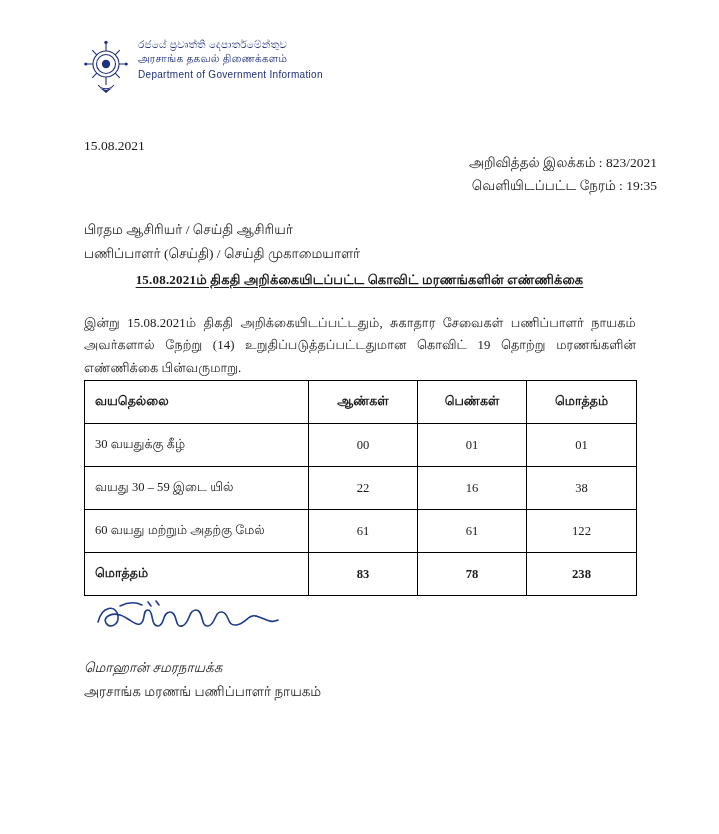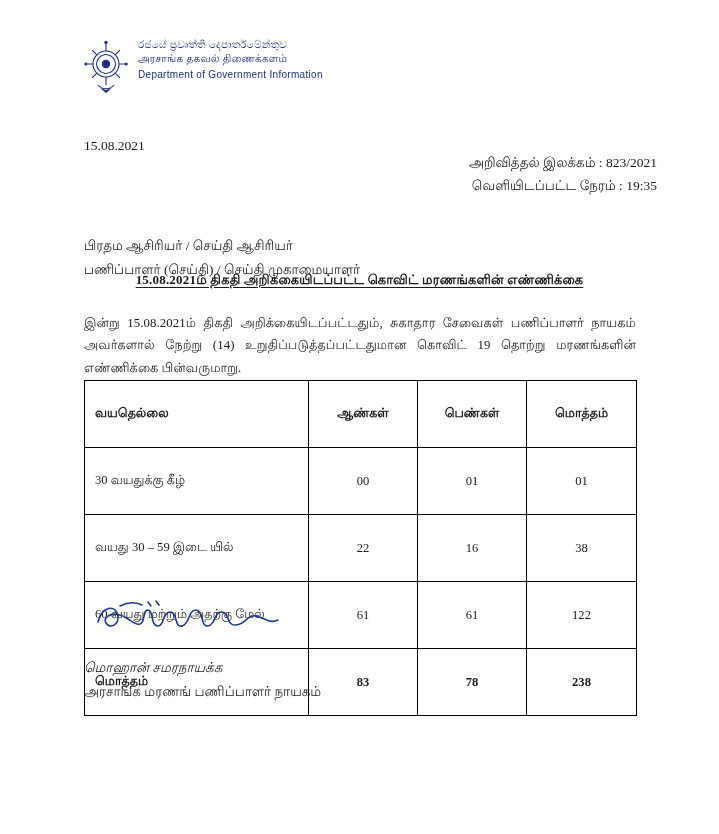--- a/index.html
+++ b/index.html
@@ -86,21 +86,20 @@
   }
   .ref-line { white-space: nowrap; }
 
   
   .addressees {
     position: absolute;
     left: 84px;
     top: 218px;
     font-size: 13.5px;
     line-height: 1.75;
-    margin-top: 16px;
   }
 
   
   .headline {
     position: absolute;
     left: 0;
     right: 0;
     top: 272px;
     text-align: center;
     font-size: 13px;
@@ -131,21 +130,21 @@
   }
   table.stats {
     border-collapse: collapse;
     width: 552px;
     table-layout: fixed;
   }
   table.stats th, table.stats td {
     border: 1px solid #000000;
     height: 34px;
     font-size: 12.6px;
-    padding: 16px 8px;
+    padding: 4px 8px;
     vertical-align: middle;
   }
   table.stats thead th {
     font-weight: bold;
     text-align: center;
   }
   table.stats thead th.first {
     text-align: left;
     padding-left: 10px;
   }

